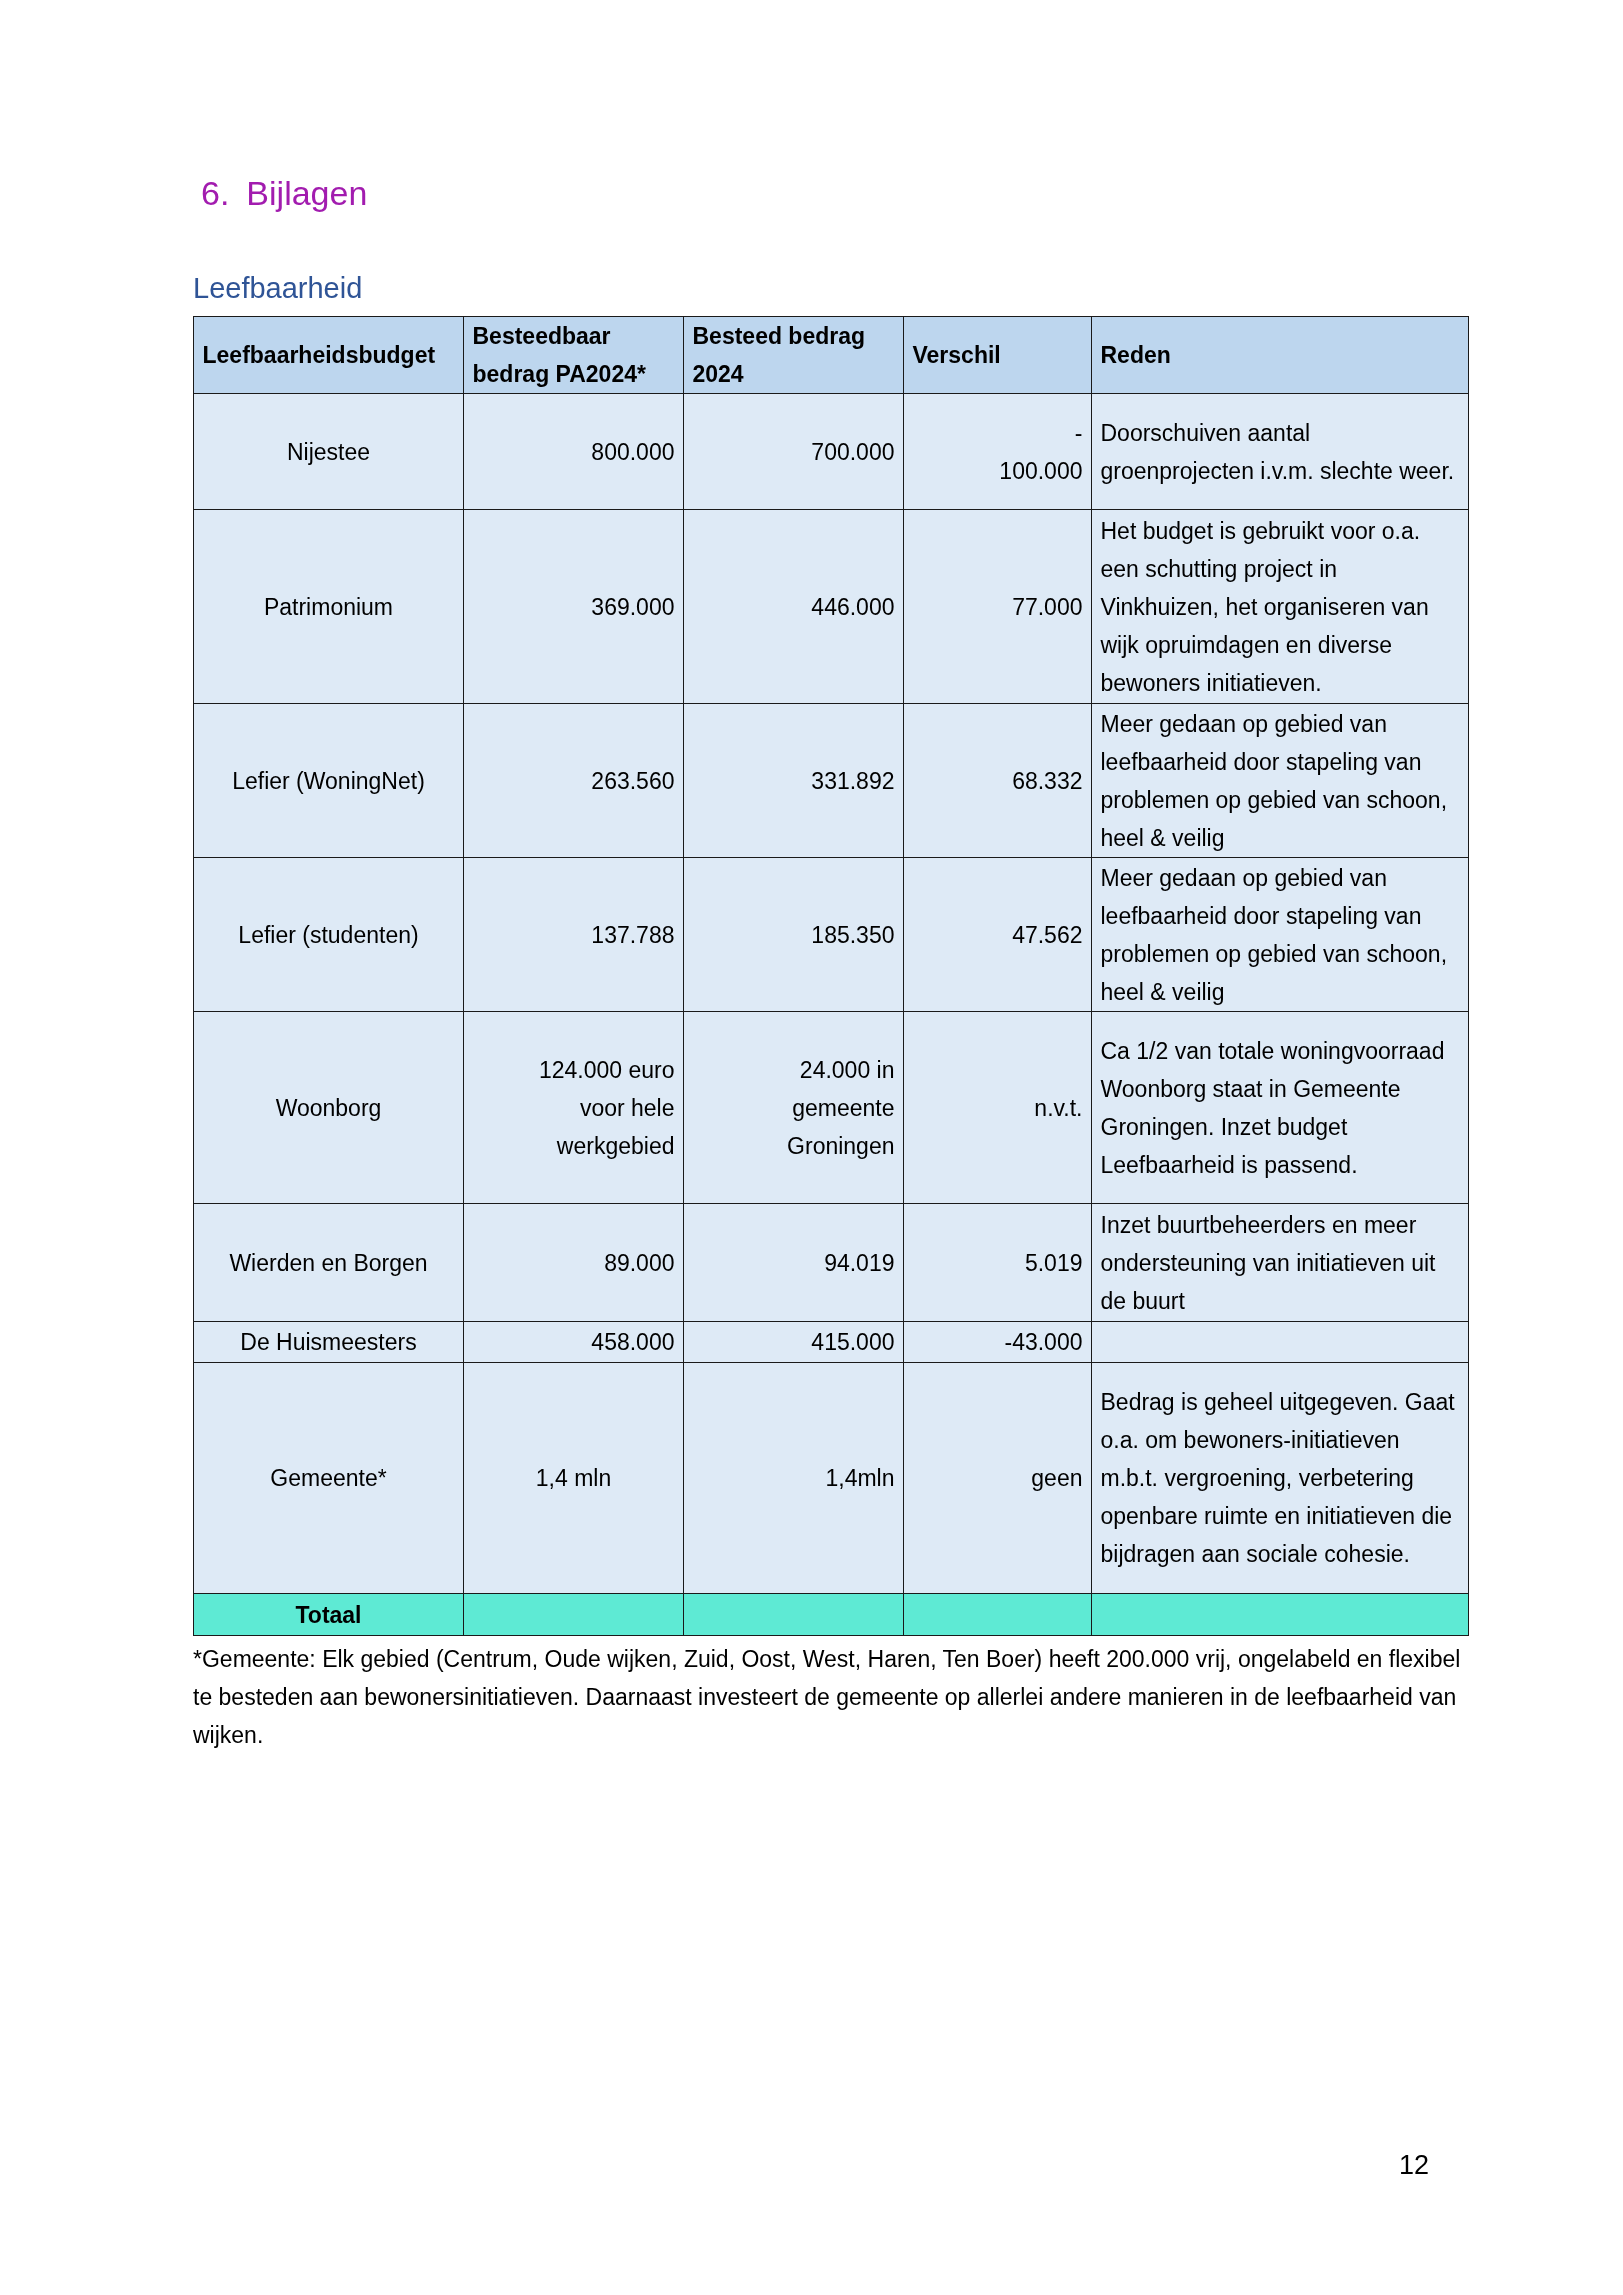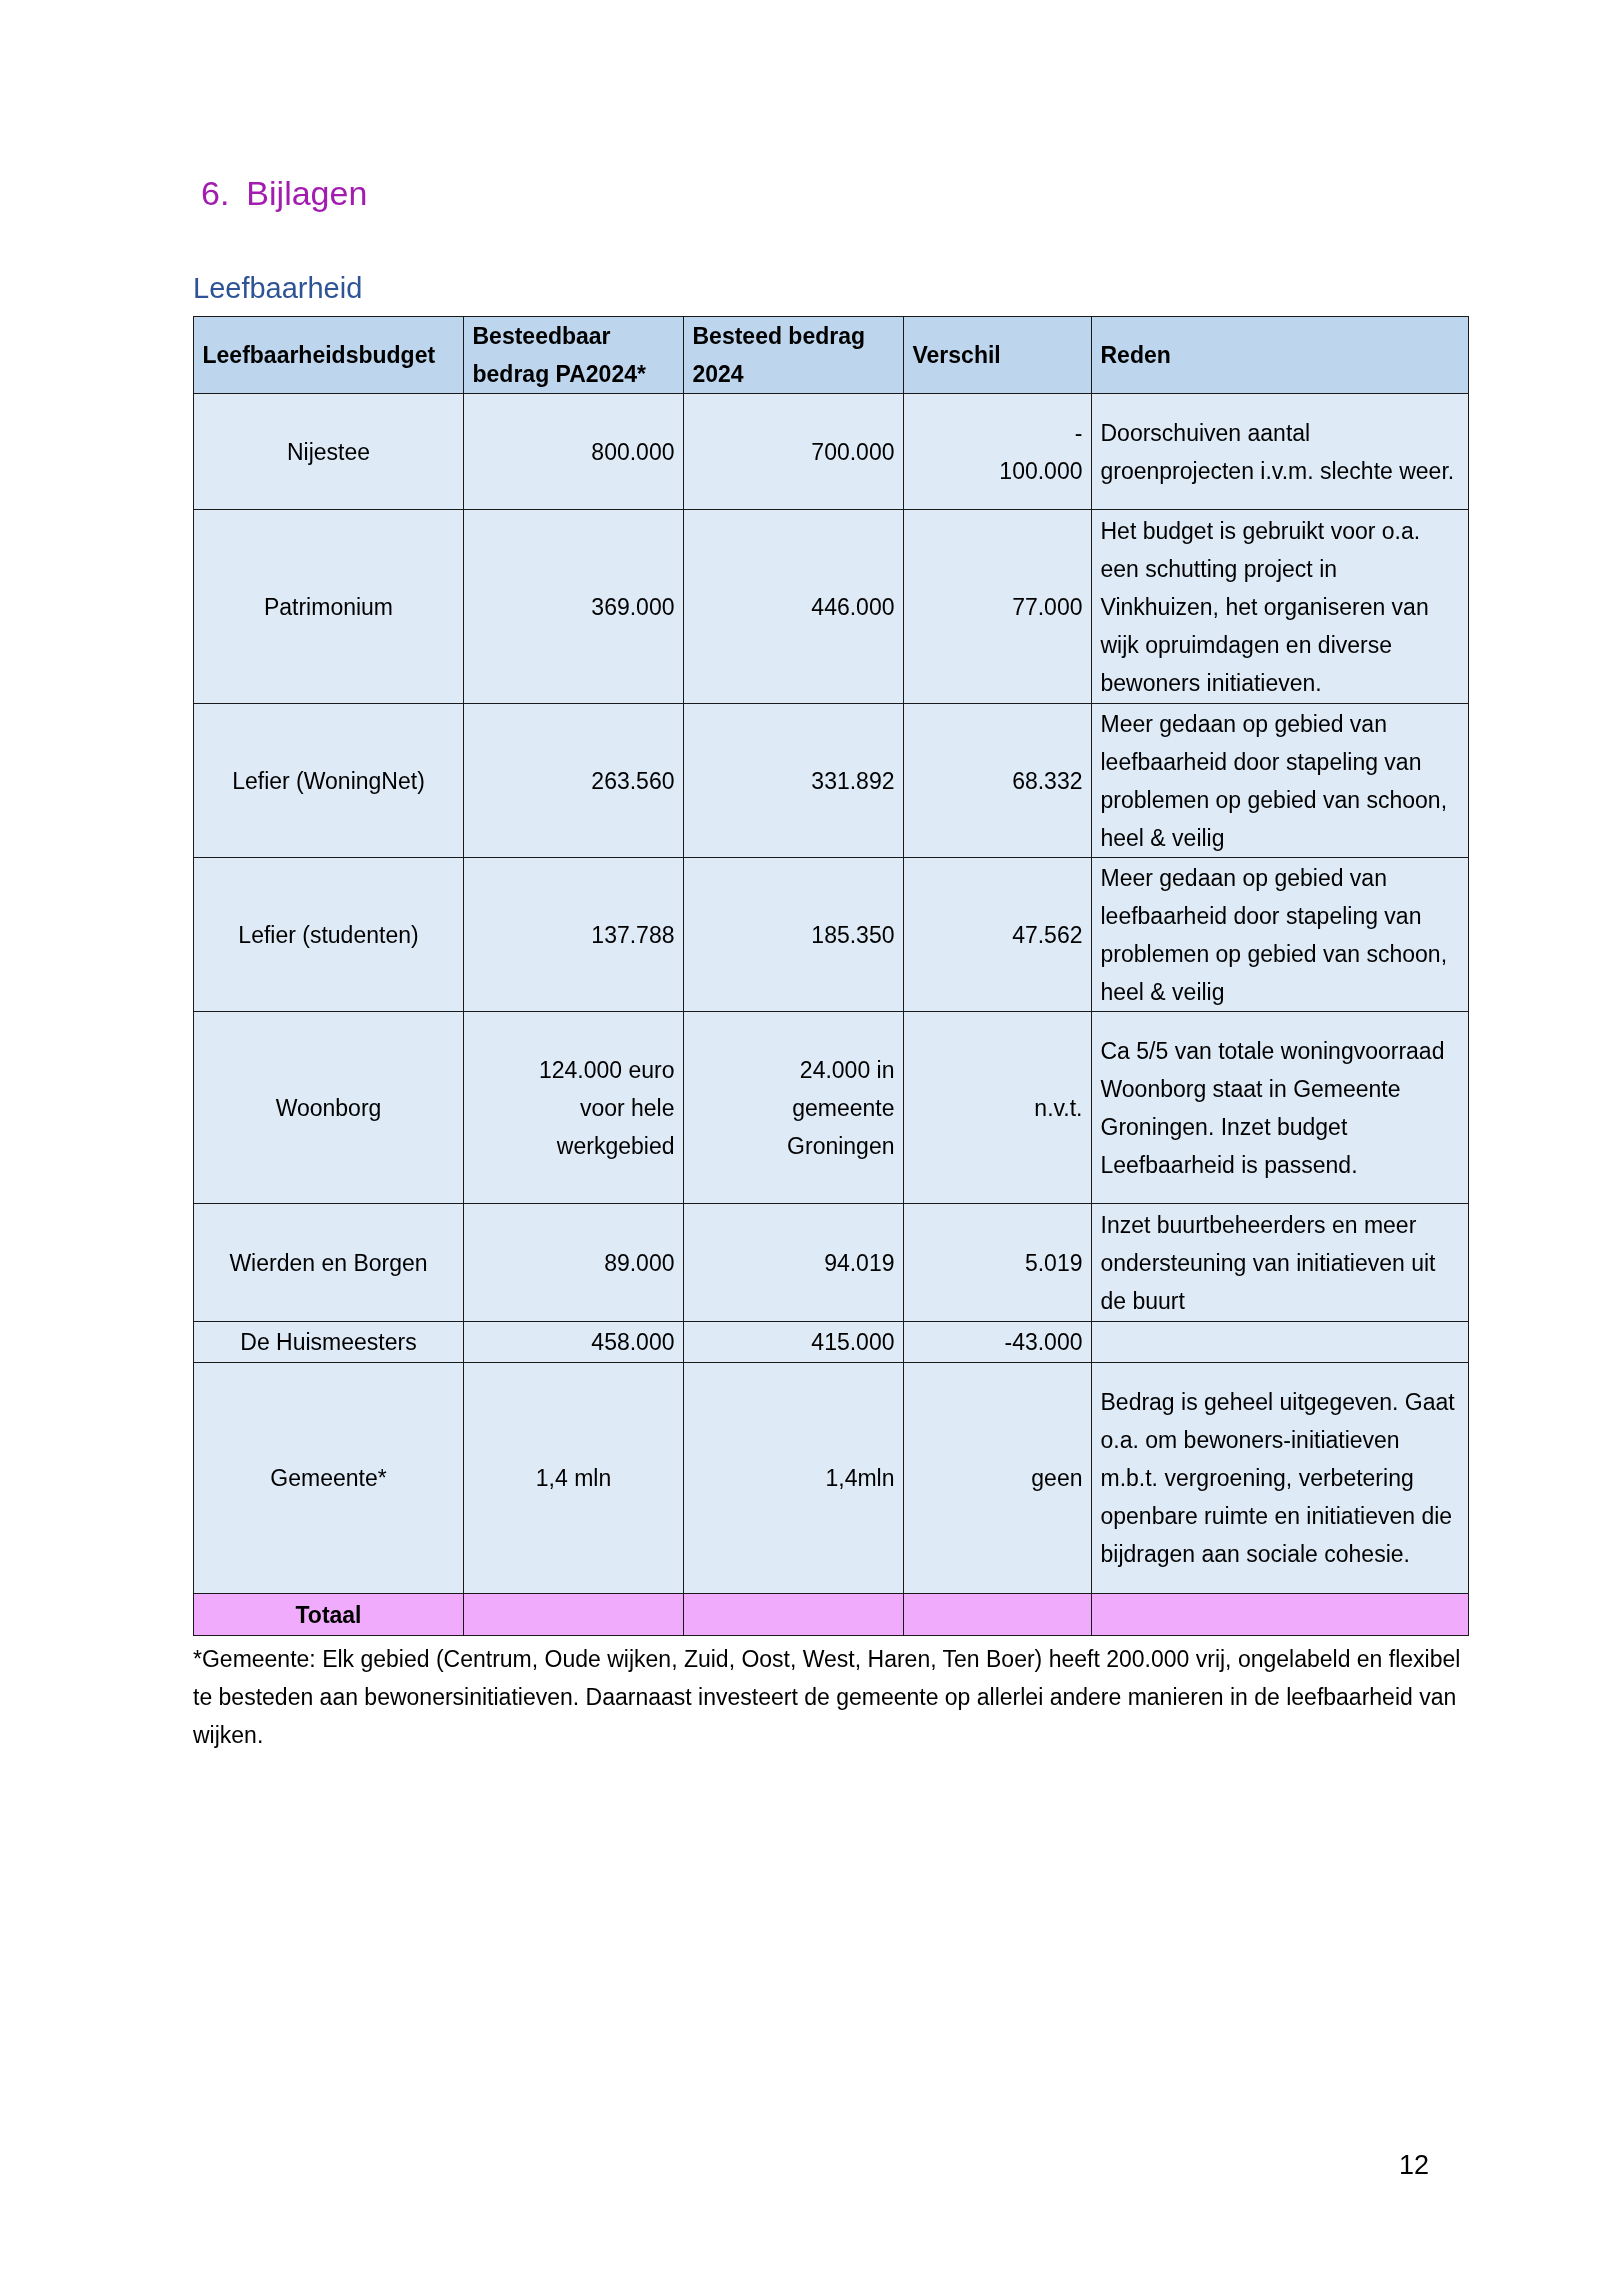--- a/index.html
+++ b/index.html
@@ -13,21 +13,21 @@
   table.budget { position: absolute; left: 193px; top: 316px; width: 1274px;
         border-collapse: collapse; table-layout: fixed; font-size: 23px; line-height: 38px; }
   table.budget col.c1 { width: 270px; }
   table.budget col.c2 { width: 220px; }
   table.budget col.c3 { width: 220px; }
   table.budget col.c4 { width: 188px; }
   table.budget col.c5 { width: 377px; }
   table.budget th, table.budget td { border: 1.7px solid #1a1a1a; padding: 0 8.5px; vertical-align: middle; }
   table.budget thead th { background: #BDD6EE; font-weight: bold; text-align: left; height: 74px; }
   table.budget tbody td { background: #DEEAF6; }
-  table.budget tbody tr.total td { background: #f0abfc; font-weight: bold; }
+  table.budget tbody tr.total td { background: #5eead4; font-weight: bold; }
   td.num { text-align: right; }
   td.left { text-align: center; margin-left: 8px; }
   td.reason { text-align: left; padding-left: 10px; padding-right: 5px; margin-top: 33px; }
   .footnote { position: absolute; left: 193px; top: 1640px; width: 1268px; font-size: 23px; line-height: 38px; }
   .page-number { position: absolute; left: 1399px; top: 2126px; font-size: 27px; margin-top: 24px; }
   .cell-text { white-space: pre-line; display: block; }
 </style>
 </head>
 <body>
 
@@ -126,21 +126,21 @@
 werkgebied</span>
         </td>
       <td class="num">
           <span class="cell-text">24.000 in
 gemeente
 Groningen</span>
         </td>
       <td class="num">
           <span class="cell-text">n.v.t.</span>
         </td>
-      <td class="reason">Ca 5/5 van totale woningvoorraad Woonborg staat in Gemeente Groningen. Inzet budget Leefbaarheid is passend.</td>
+      <td class="reason">Ca 1/2 van totale woningvoorraad Woonborg staat in Gemeente Groningen. Inzet budget Leefbaarheid is passend.</td>
     </tr>
     <tr style="height:118px">
       <td class="left">Wierden en Borgen</td>
       <td class="num">
           <span class="cell-text">89.000</span>
         </td>
       <td class="num">
           <span class="cell-text">94.019</span>
         </td>
       <td class="num">

